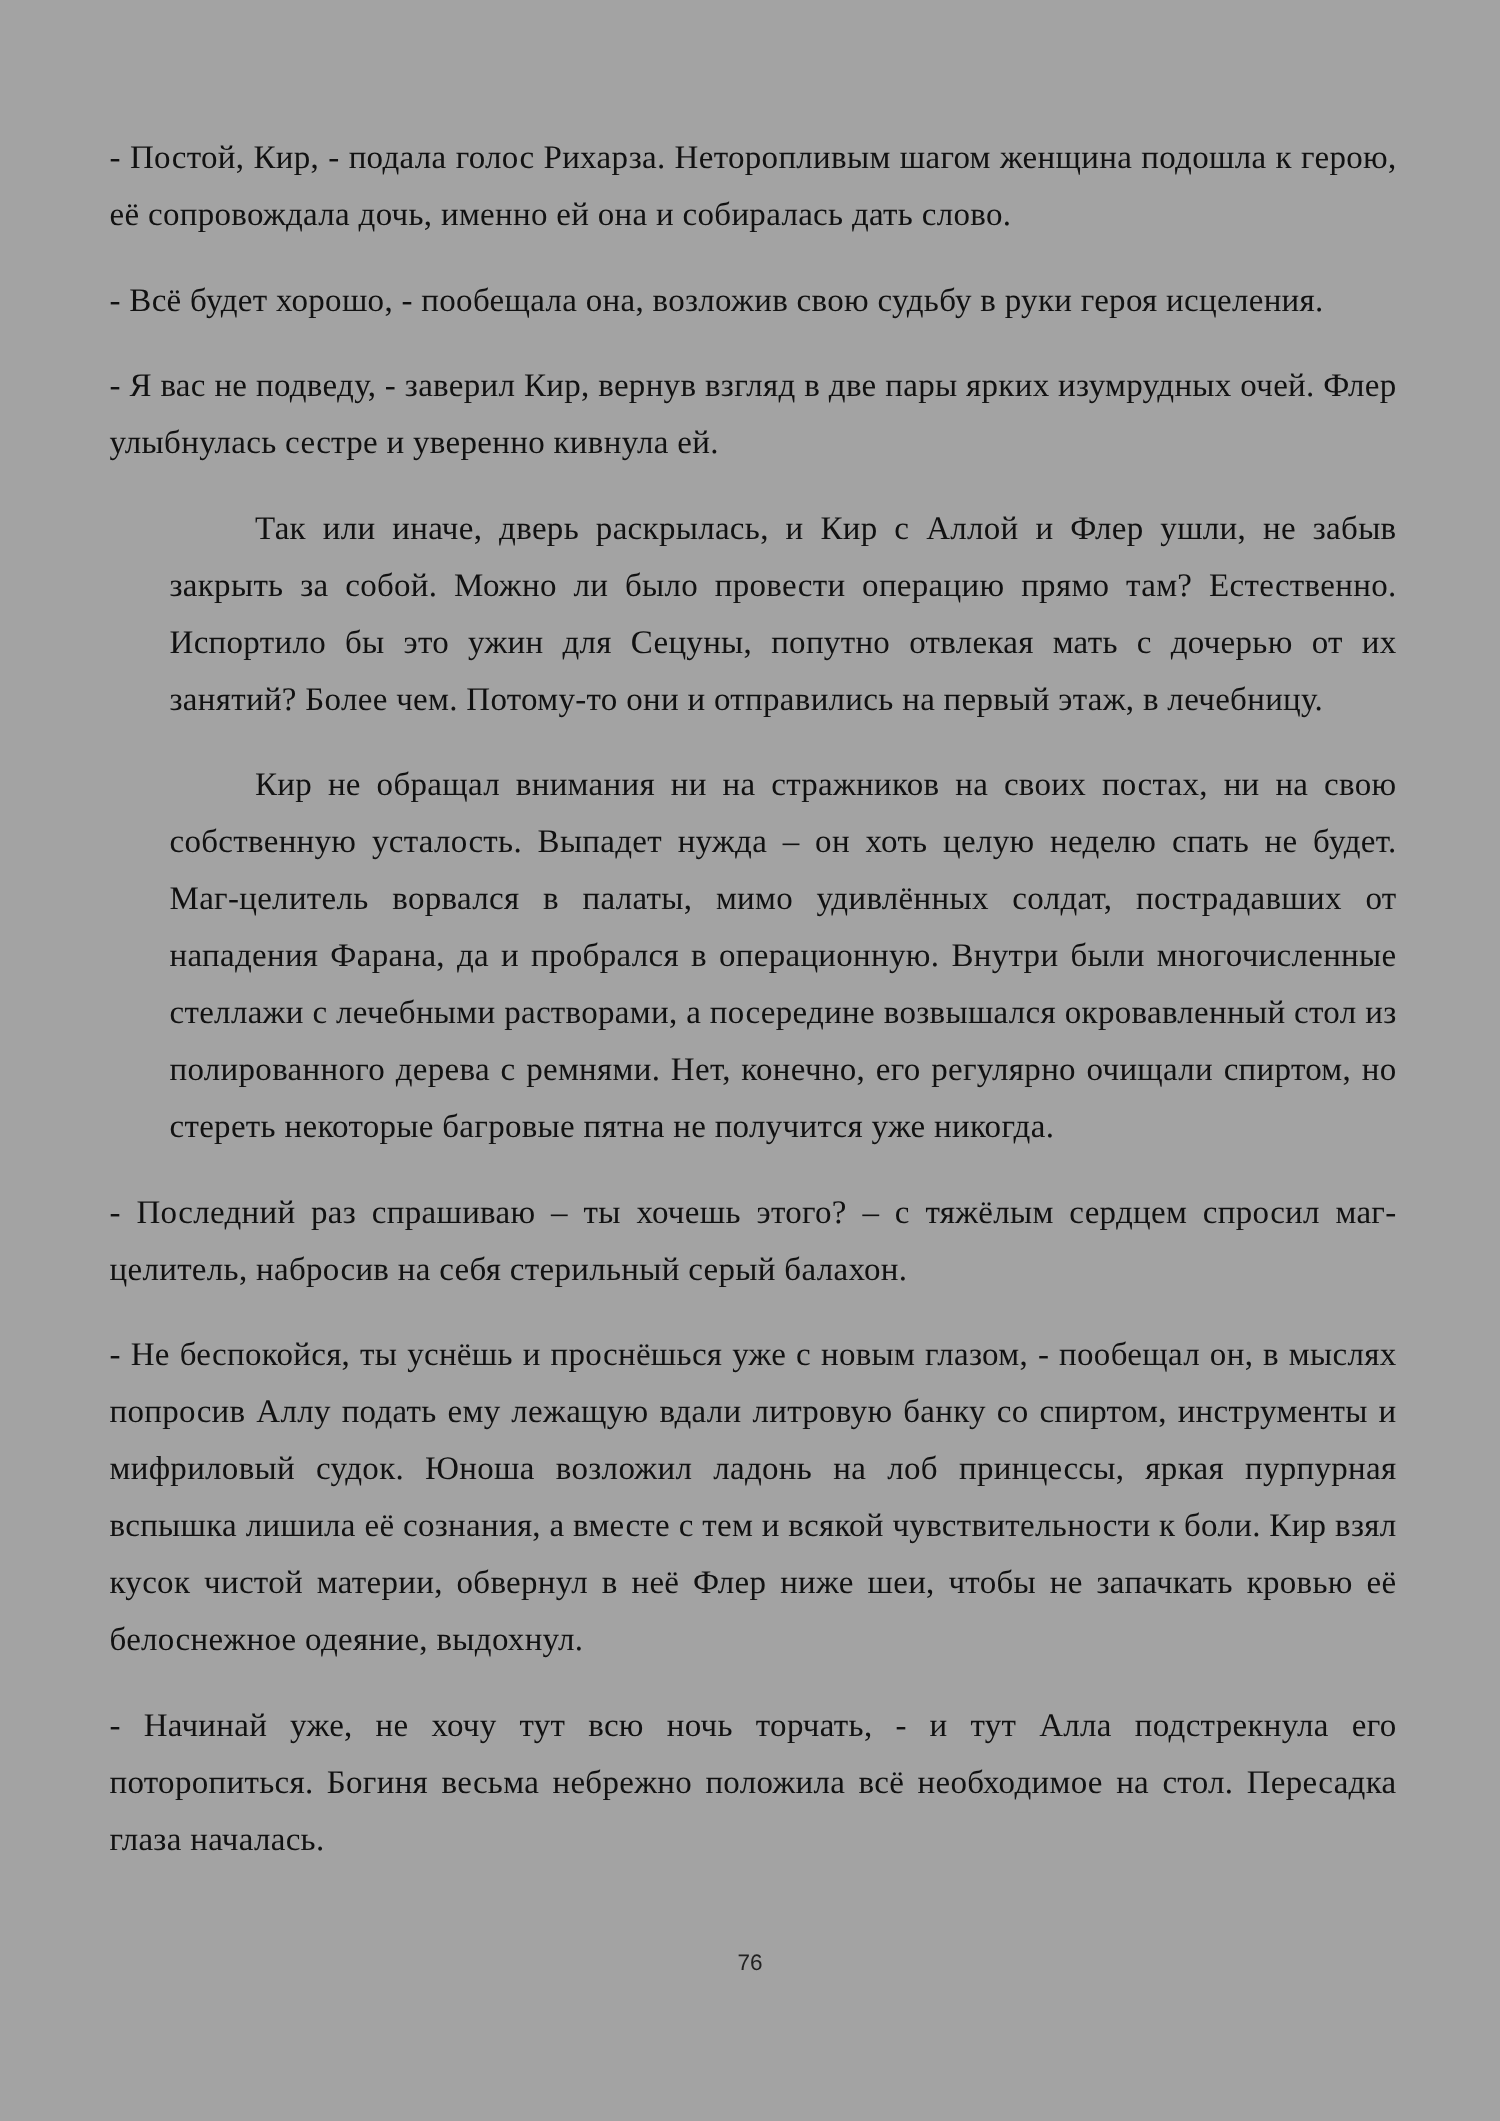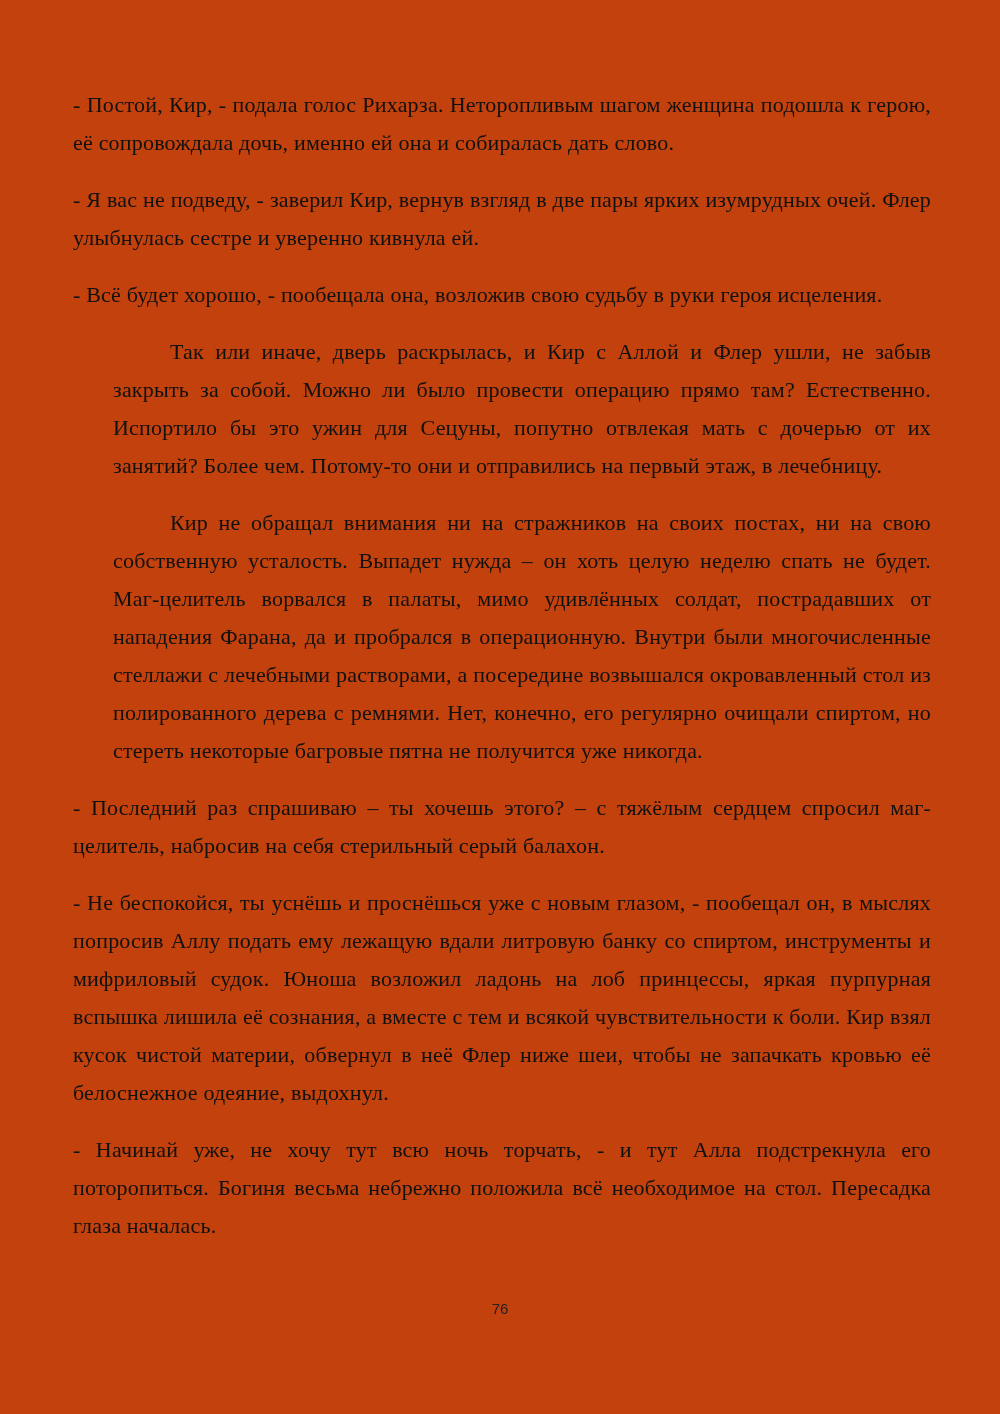--- a/index.html
+++ b/index.html
@@ -4,21 +4,21 @@
 <style>
   html, body {
     margin: 0;
     padding: 0;
     background: #ffffff;
   }
   .page {
     position: relative;
     width: 1000px;
     height: 1414px;
-    background: #c2410c;
+    background: #a3a3a3;
     color: #111111;
     overflow: hidden;
   }
   .content {
     position: absolute;
     top: 86px;
     left: 73px;
     width: 858px;
   }
   .content p {
@@ -44,22 +44,22 @@
     font-size: 15px;
     color: #222222;
   }
 </style>
 </head>
 <body>
 
 <div class="page">
   <div class="content">
     <p>- Постой, Кир, - подала голос Рихарза. Неторопливым шагом женщина подошла к герою, её сопровождала дочь, именно ей она и собиралась дать слово.</p>
+    <p>- Всё будет хорошо, - пообещала она, возложив свою судьбу в руки героя исцеления.</p>
     <p>- Я вас не подведу, - заверил Кир, вернув взгляд в две пары ярких изумрудных очей. Флер улыбнулась сестре и уверенно кивнула ей.</p>
-    <p>- Всё будет хорошо, - пообещала она, возложив свою судьбу в руки героя исцеления.</p>
     <p class="indent">Так или иначе, дверь раскрылась, и Кир с Аллой и Флер ушли, не забыв закрыть за собой. Можно ли было провести операцию прямо там? Естественно. Испортило бы это ужин для Сецуны, попутно отвлекая мать с дочерью от их занятий? Более чем. Потому-то они и отправились на первый этаж, в лечебницу.</p>
     <p class="indent">Кир не обращал внимания ни на стражников на своих постах, ни на свою собственную усталость. Выпадет нужда – он хоть целую неделю спать не будет. Маг-целитель ворвался в палаты, мимо удивлённых солдат, пострадавших от нападения Фарана, да и пробрался в операционную. Внутри были многочисленные стеллажи с лечебными растворами, а посередине возвышался окровавленный стол из полированного дерева с ремнями. Нет, конечно, его регулярно очищали спиртом, но стереть некоторые багровые пятна не получится уже никогда.</p>
     <p>- Последний раз спрашиваю – ты хочешь этого? – с тяжёлым сердцем спросил маг-целитель, набросив на себя стерильный серый балахон.</p>
     <p>- Не беспокойся, ты уснёшь и проснёшься уже с новым глазом, - пообещал он, в мыслях попросив Аллу подать ему лежащую вдали литровую банку со спиртом, инструменты и мифриловый судок. Юноша возложил ладонь на лоб принцессы, яркая пурпурная вспышка лишила её сознания, а вместе с тем и всякой чувствительности к боли. Кир взял кусок чистой материи, обвернул в неё Флер ниже шеи, чтобы не запачкать кровью её белоснежное одеяние, выдохнул.</p>
     <p>- Начинай уже, не хочу тут всю ночь торчать, - и тут Алла подстрекнула его поторопиться. Богиня весьма небрежно положила всё необходимое на стол. Пересадка глаза началась.</p>
   </div>
   <div class="page-number">76</div>
 </div>
 
 </body></html>

